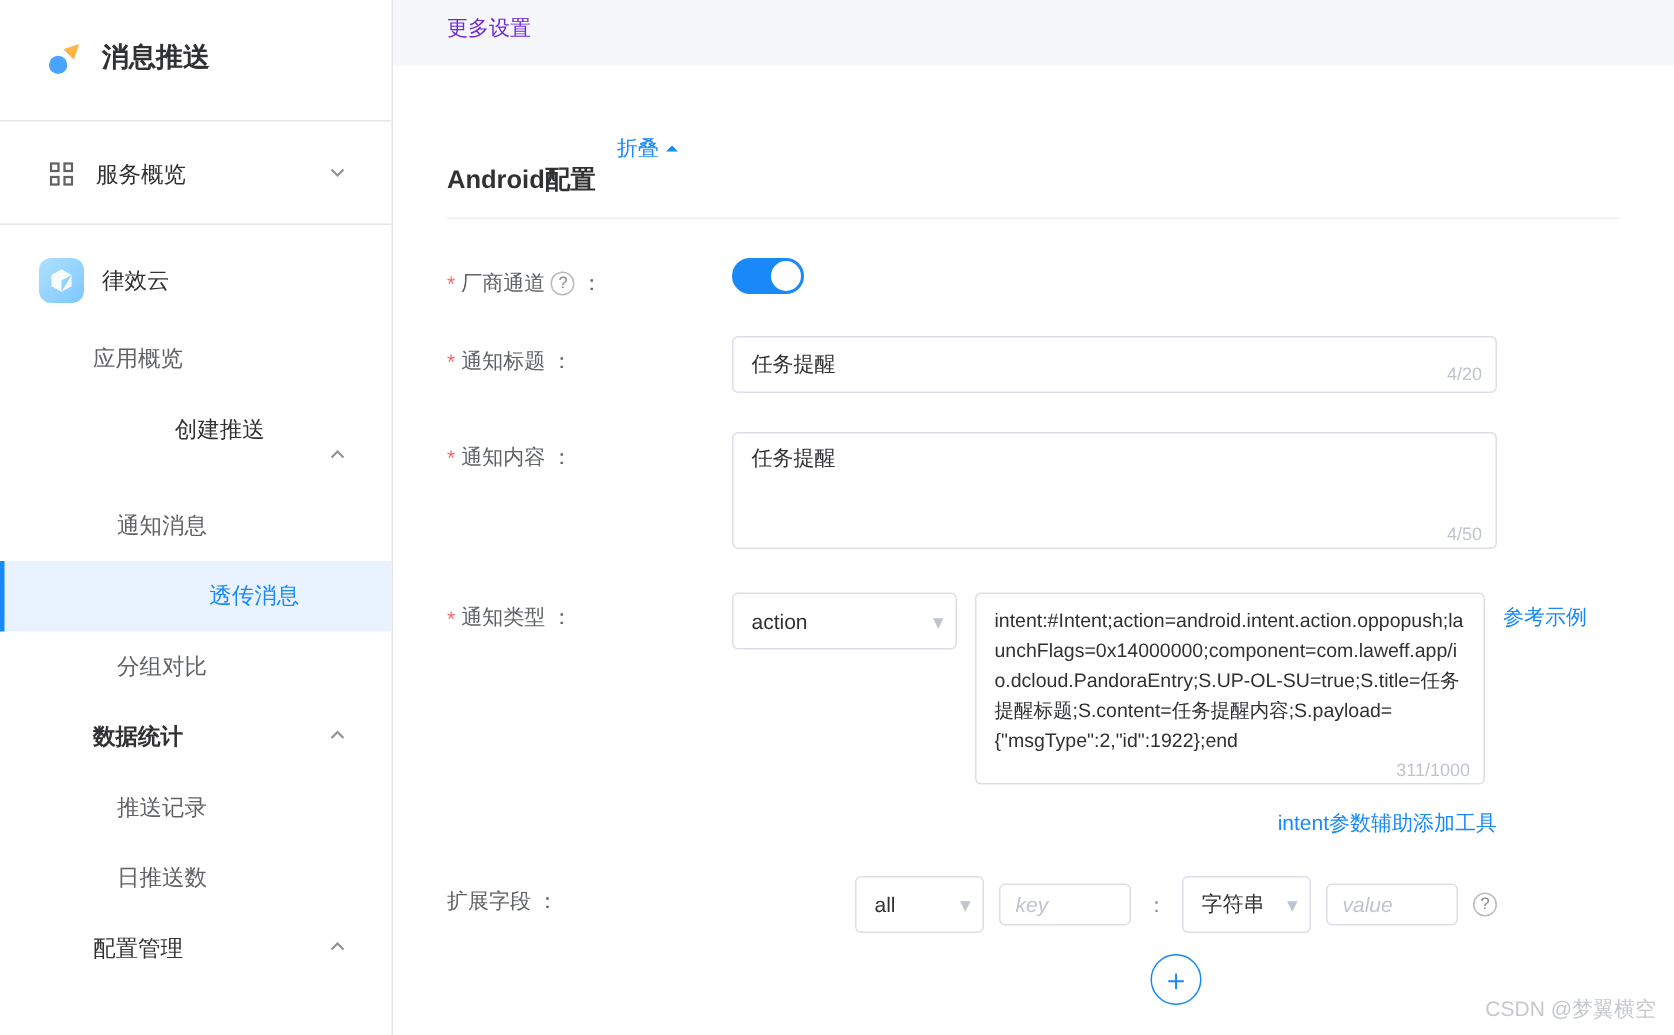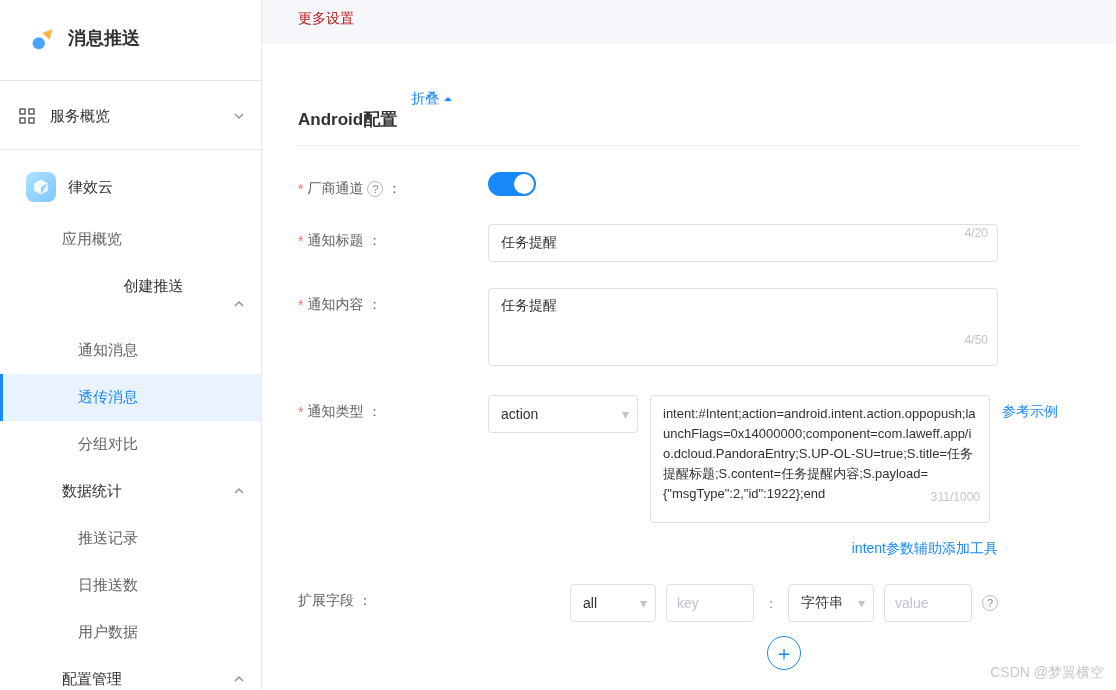--- a/index.html
+++ b/index.html
@@ -8,31 +8,31 @@
 .layout { display: flex; height: 100%; }
 .sidebar { width: 262px; border-right: 1px solid #e6e6e6; overflow-y: auto; flex-shrink: 0; }
 .main { flex: 1; background: #f5f7fa; overflow-y: auto; }
 
 .brand { display: flex; align-items: center; padding: 24px 30px 20px; }
 .brand-icon { width: 28px; height: 28px; margin-right: 10px; }
 .brand-title { font-size: 18px; font-weight: 600; color: #303133; }
 
 .divider { height: 1px; background: #e6e6e6; margin: 8px 0 10px; }
 
-.nav-item { display: flex; align-items: center; padding: 14px 16px; cursor: pointer; position: relative; color: #303133; font-size: 15px; }
+.nav-item { display: flex; align-items: center; padding: 14px 30px; cursor: pointer; position: relative; color: #303133; font-size: 15px; }
 .nav-item .nav-icon { width: 22px; height: 22px; margin-right: 12px; display: inline-flex; align-items: center; justify-content: center; }
 .nav-item .caret { margin-left: auto; color: #909399; }
 .nav-sub { padding: 14px 0 14px 78px; cursor: pointer; color: #606266; font-size: 15px; position: relative; }
-.nav-sub.active { background: #e9f2ff; color: #1989fa; }
+.nav-sub.active { background: #e9f2ff; color: #1989fa; text-align: center; }
 .nav-sub.active::before { content: ""; position: absolute; left:0; top:0; bottom:0; width:3px; background:#1989fa; }
 .app-item { display: flex; align-items: center; padding: 12px 26px 14px; font-size: 15px; font-weight: 500; }
 .app-icon { width: 30px; height: 30px; border-radius: 8px; background: linear-gradient(135deg,#aee1ff,#7ec7ff); margin-right: 12px; display:inline-flex; align-items:center; justify-content:center; }
 
 .top-link { padding: 10px 36px 6px; }
-.top-link a { color: #b91c1c; text-decoration: none; font-size: 14px; }
+.top-link a { color: #6d28d9; text-decoration: none; font-size: 14px; }
 
 .panel { background: #fff; margin: 10px 0 0 0; padding: 22px 36px 30px; }
 .panel-header { display: flex; align-items: center; border-bottom: 1px solid #eee; padding-bottom: 14px; margin-bottom: 26px; }
 .panel-title { font-size: 17px; font-weight: 600; margin-right: 14px; margin-top: 42px; }
 .collapse { color: #1989fa; font-size: 14px; cursor: pointer; display:inline-flex; align-items:center; gap:4px;}
 
 .form-row { display: flex; align-items: flex-start; margin-bottom: 26px; }
 .form-label { width: 190px; flex-shrink: 0; color: #606266; display: flex; align-items: center; gap: 4px; padding-top: 8px; }
 .form-label .req { color: #f56c6c; }
 .form-control { flex: 1; display: flex; flex-wrap: wrap; align-items: center; gap: 10px; }
@@ -40,26 +40,26 @@
 
 .switch { width: 48px; height: 24px; background: #1989fa; border-radius: 12px; position: relative; cursor:pointer; }
 .switch::after { content:""; position:absolute; right:2px; top:2px; width:20px; height:20px; background:#fff; border-radius:50%; }
 
 .input, .textarea, .select { border: 1px solid #dcdfe6; border-radius: 4px; background:#fff; font-family:inherit; font-size:14px; color:#303133; }
 .input { height: 38px; padding: 0 60px 0 12px; width: 510px; }
 .textarea { width: 510px; padding: 8px 12px; resize: none; }
 .textarea-sm { height: 78px; }
 .textarea-lg { width: 340px; height: 128px; font-size:13px; line-height:20px; }
 .wrap { position: relative; display:inline-block; }
-.counter { position:absolute; right:10px; bottom:22px; color:#c0c4cc; font-size:12px; }
+.counter { position:absolute; right:10px; bottom:6px; color:#c0c4cc; font-size:12px; }
 
 .select { height: 38px; display:inline-flex; align-items:center; padding:0 28px 0 12px; position:relative; cursor:pointer; min-width:150px; }
 .select .chev { position:absolute; right:8px; top:50%; transform:translateY(-50%); color:#c0c4cc; }
 .select.sm { min-width: 86px; }
-.mini-input { height:38px; width:88px; padding:0 10px; }
+.mini-input { height:28px; width:88px; padding:0 10px;font-style:italic; }
 .link { color:#1989fa; text-decoration:none; font-size:14px; }
 .colon { line-height:38px; color:#909399; }
 
 .helper-line { width: 510px; text-align: right; margin-top: 4px; }
 .add-btn { width:34px; height:34px; border-radius:50%; border:1px solid #1989fa; color:#1989fa; display:inline-flex; align-items:center; justify-content:center; font-size:20px; cursor:pointer; margin-left: 230px; }
 
 .ext-row { display:flex; gap:10px; align-items:center; }
 .watermark { position: fixed; right: 12px; bottom: 8px; color: #c5c8cd; font-size: 14px; font-family: sans-serif; }
 
 .grid-icon { display:inline-block; }
@@ -115,29 +115,28 @@
     <div class="nav-item" style="padding-left:62px;flex-direction:column;">
       <span>创建推送</span>
       <span class="caret"><svg width="12" height="12" viewBox="0 0 12 12">
             <path d="M2 8 L6 4 L10 8" fill="none" stroke="#909399" stroke-width="1.5"></path>
           </svg></span>
     </div>
     <div class="nav-sub"><span>通知消息</span></div>
     <div class="nav-sub active"><span>透传消息</span></div>
     <div class="nav-sub"><span>分组对比</span></div>
 
-    <div class="nav-item" style="padding-left:62px;">
+    <div class="nav-item" style="padding-left:62px;font-weight:bold;">
       <span>数据统计</span>
       <span class="caret"><svg width="12" height="12" viewBox="0 0 12 12">
             <path d="M2 8 L6 4 L10 8" fill="none" stroke="#909399" stroke-width="1.5"></path>
           </svg></span>
     </div>
     <div class="nav-sub"><span>推送记录</span></div>
     <div class="nav-sub"><span>日推送数</span></div>
-    <div class="nav-sub"><span>用户数据</span></div>
 
     <div class="nav-item" style="padding-left:62px;">
       <span>配置管理</span>
       <span class="caret"><svg width="12" height="12" viewBox="0 0 12 12">
             <path d="M2 8 L6 4 L10 8" fill="none" stroke="#909399" stroke-width="1.5"></path>
           </svg></span>
     </div>
   </aside>
 
   <main class="main">

